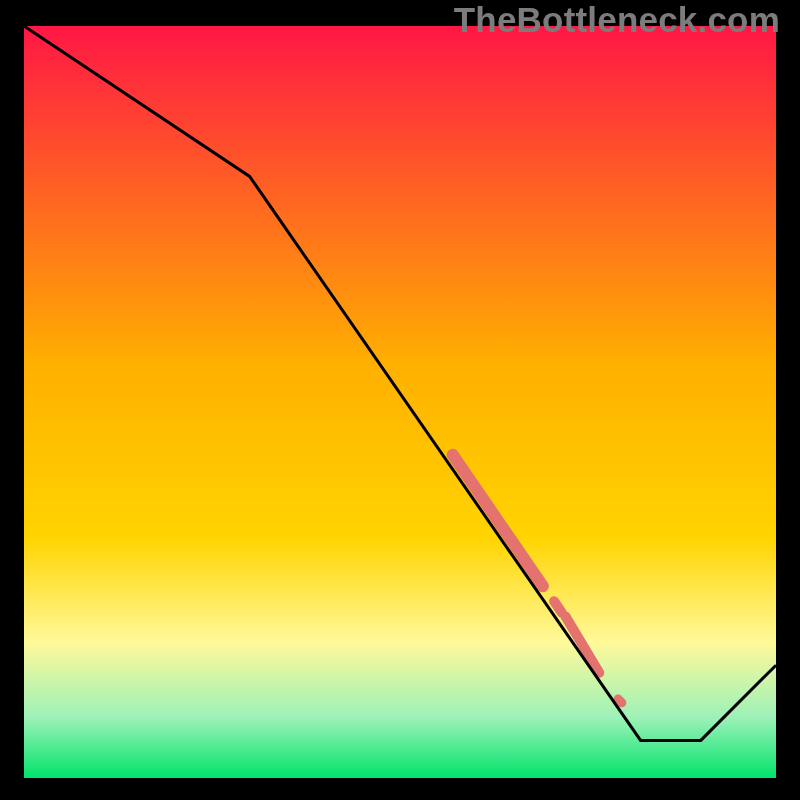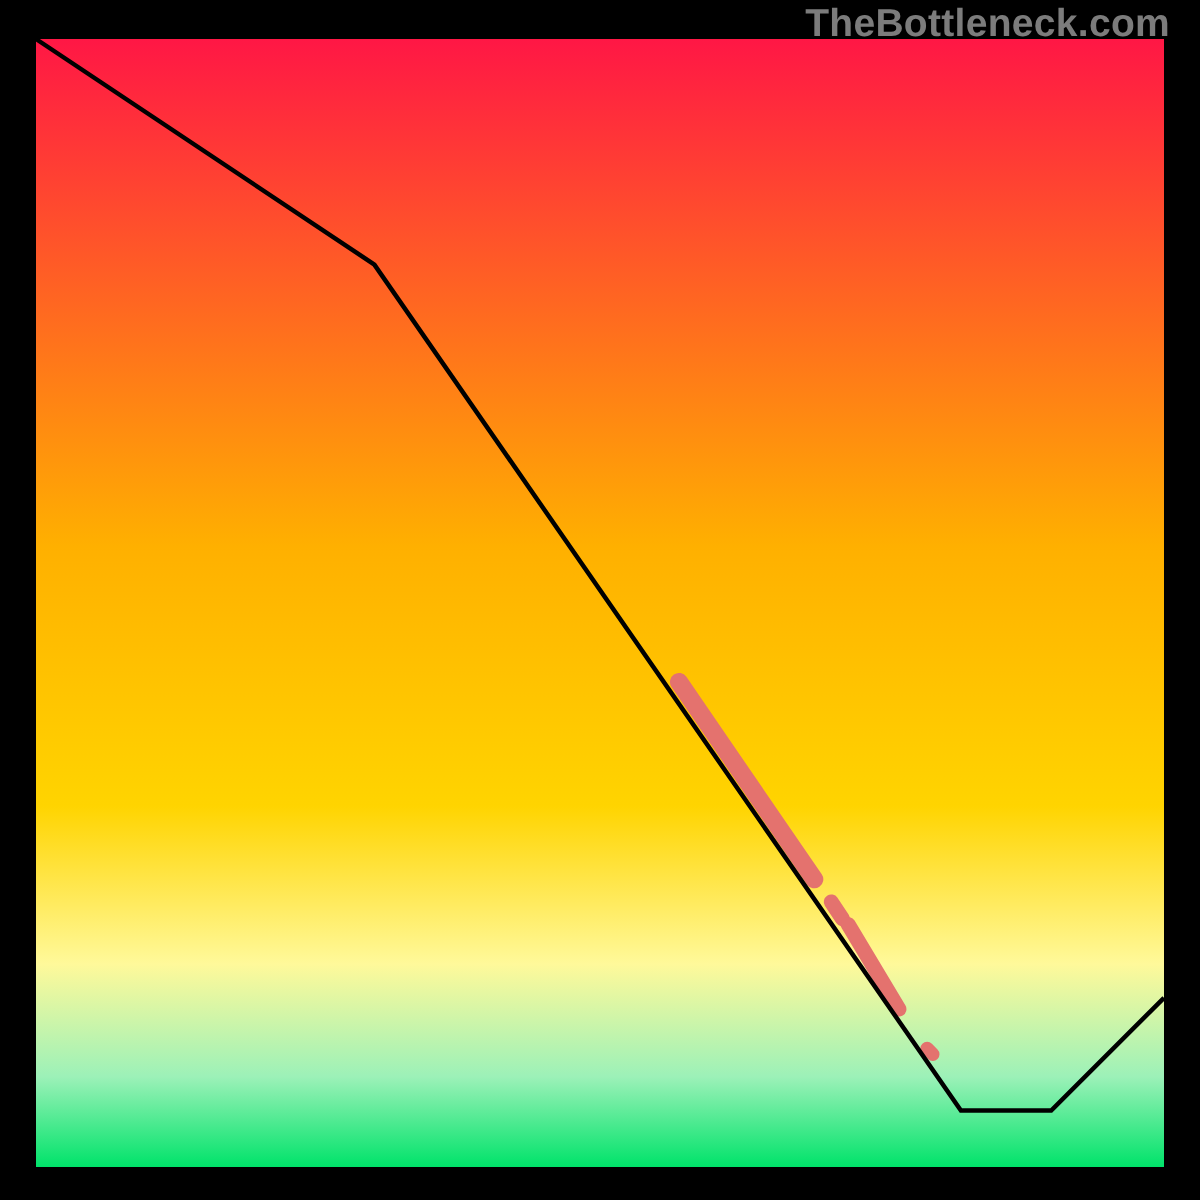--- a/index.html
+++ b/index.html
@@ -18,21 +18,21 @@
   svg {
     display: block;
     position: absolute;
     left: 0; top: 0;
   }
   #watermark {
     position: absolute;
     top: 0;
     right: 20px;
     font-family: Arial, Helvetica, sans-serif;
-    font-size: 26px;
+    font-size: 35px;
     font-weight: 600;
     color: #7c7c7c;
     letter-spacing: 0.2px;
     user-select: none;
   }
 </style>
 </head>
 <body>
 
 <div id="wrap">

